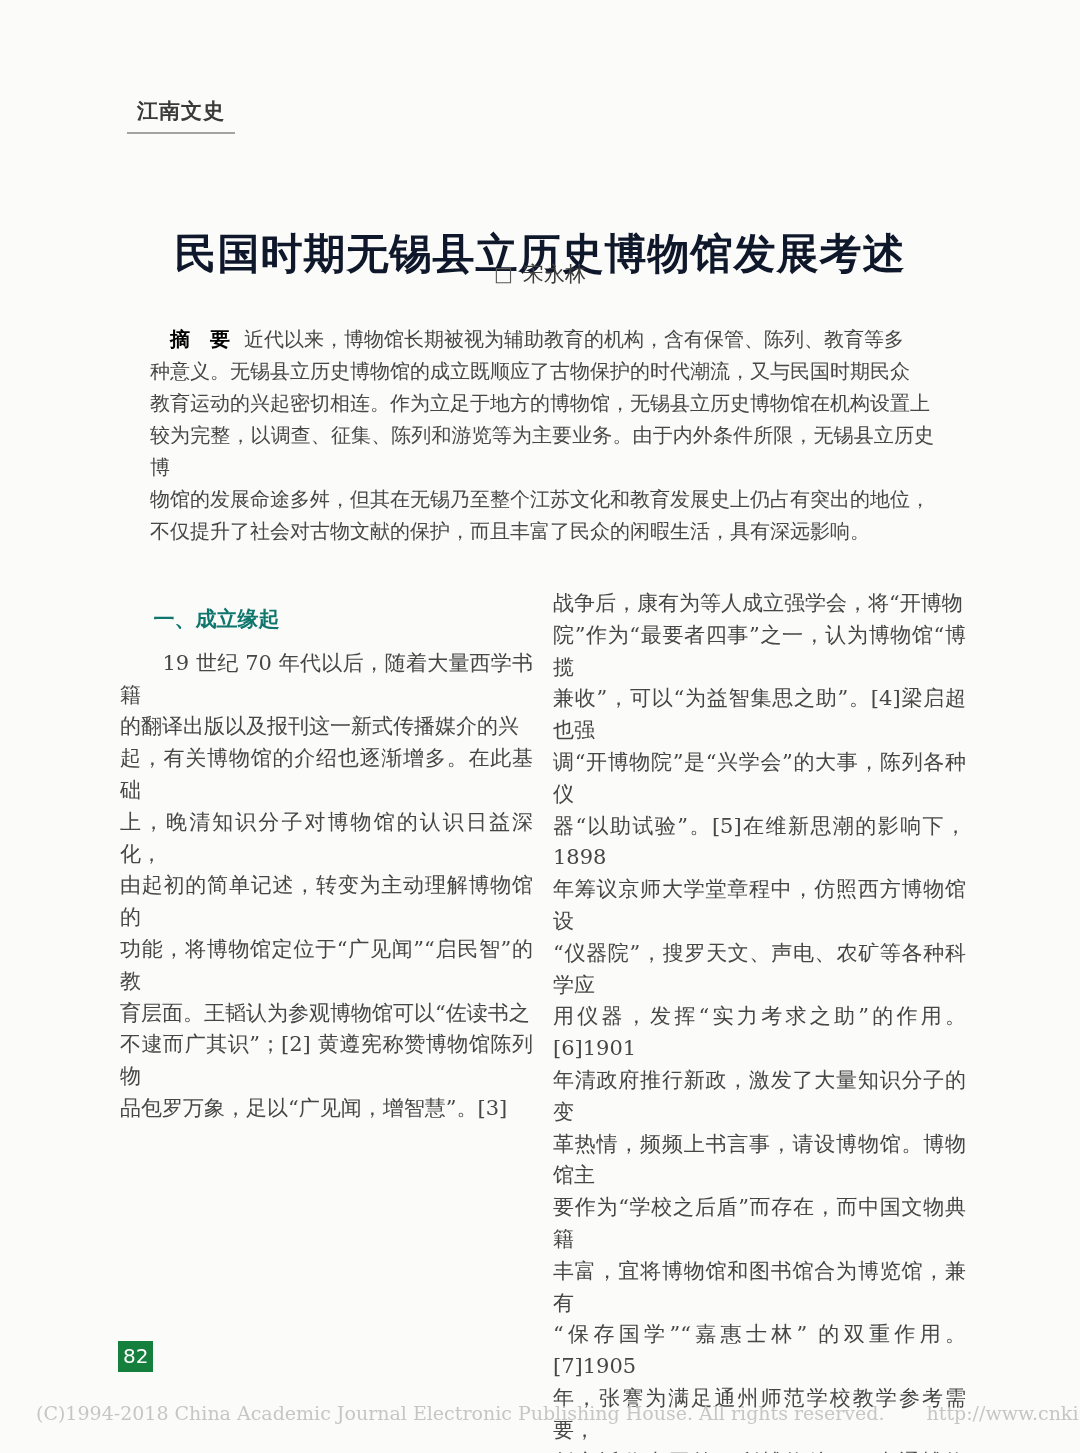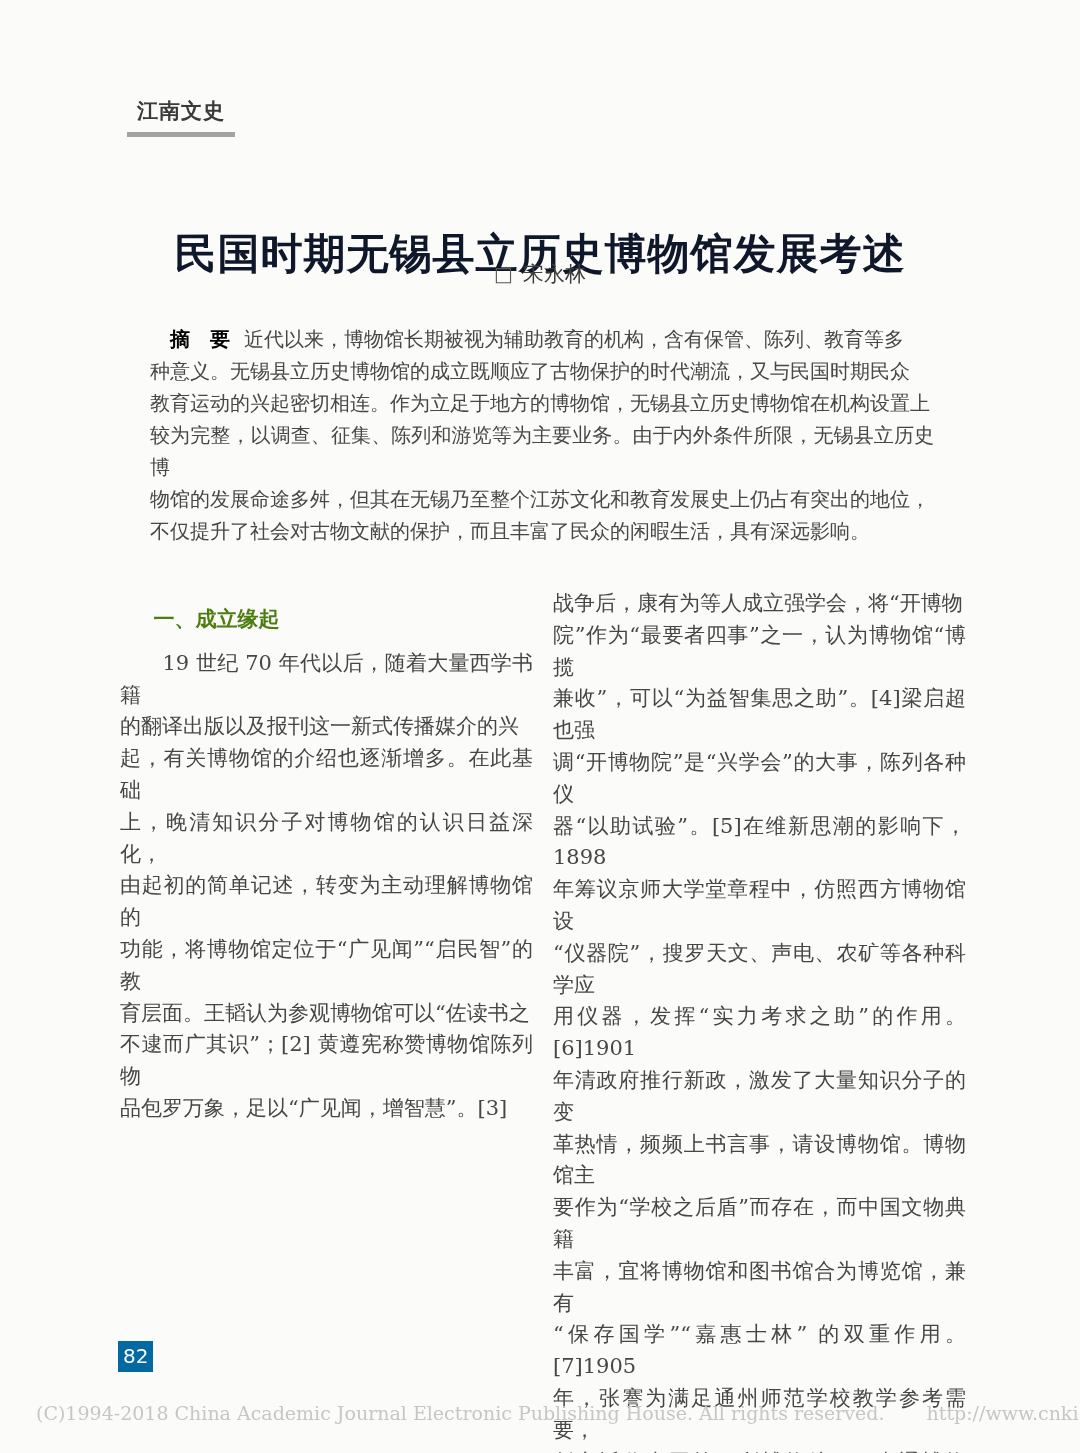--- a/index.html
+++ b/index.html
@@ -16,21 +16,21 @@
   }
   .journal-header {
     position: absolute;
     left: 127px;
     top: 97px;
     font-size: 21px;
     font-weight: bold;
     color: #3a3a3a;
     letter-spacing: 1px;
     padding: 0 10px 7px 10px;
-    border-bottom: 5px solid #a3a3a3;
+    border-bottom: 2px solid #a3a3a3;
   }
   .paper-title {
     position: absolute;
     left: 0;
     right: 0;
     top: 198px;
     text-align: center;
     font-size: 42px;
     font-weight: bold;
     color: #0f172a;
@@ -87,30 +87,30 @@
     line-height: 31.8px;
     color: #464646;
     text-align: justify;
   }
   .column p {
     margin: 0;
     white-space: pre-wrap;
   }
   .section-heading {
     font-weight: bold;
-    color: #4d7c0f;
+    color: #0f766e;
     margin: 15px 0 13px 0 !important;
     text-indent: 1.6em;
     white-space: normal !important;
   }
   .page-number {
     position: absolute;
     left: 118px;
     top: 1341px;
-    background: #0369a1;
+    background: #15803d;
     color: #fdfdfd;
     font-size: 20px;
     line-height: 1;
     padding: 5px 5px 6px 5px;
     font-family: "DejaVu Sans", "Liberation Sans", sans-serif;
   }
   .footer {
     position: absolute;
     left: 36px;
     top: 1402px;

